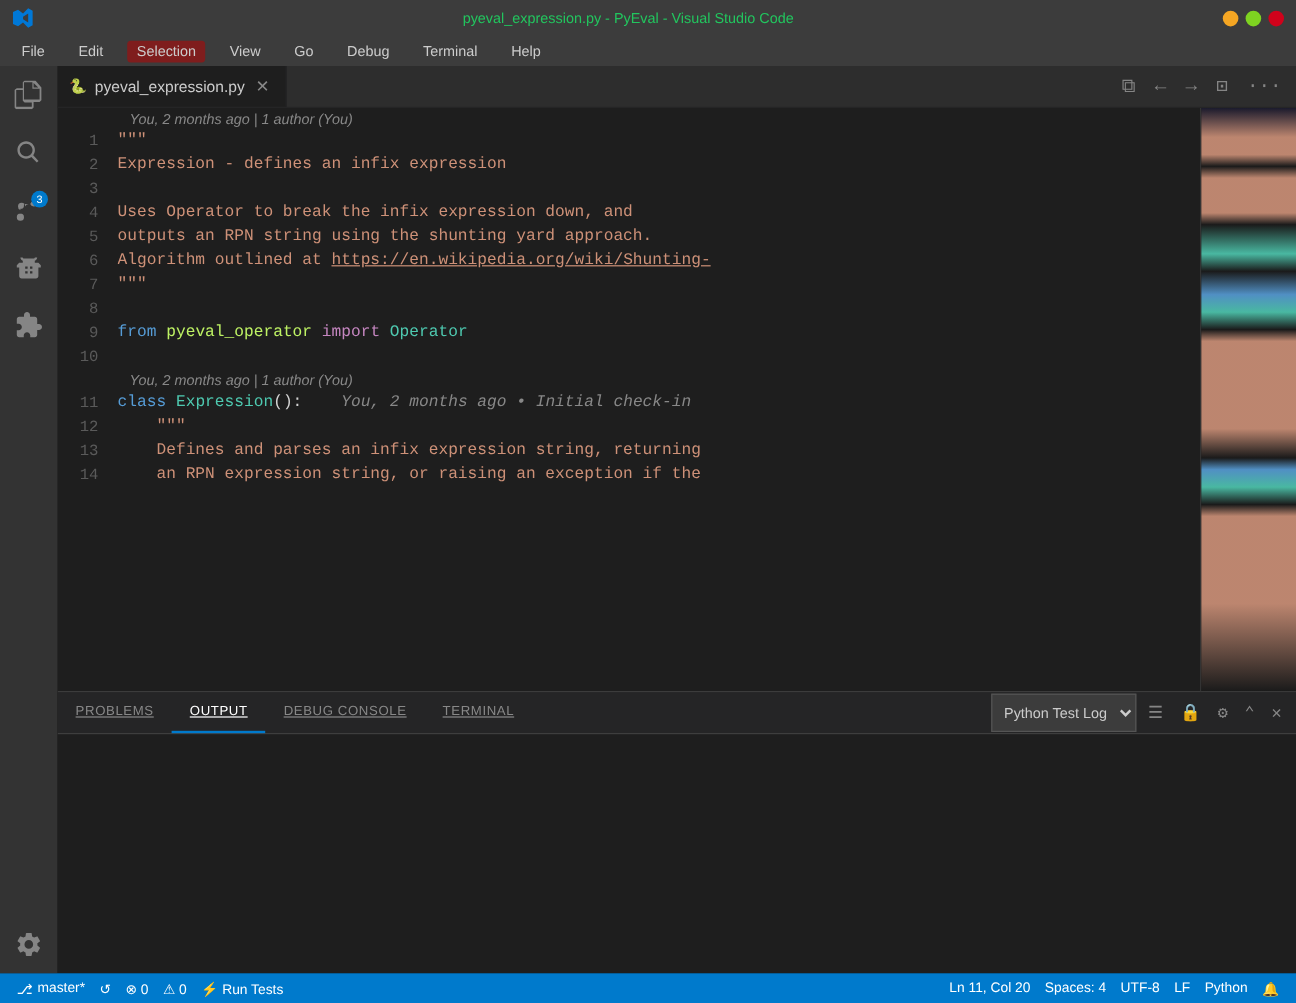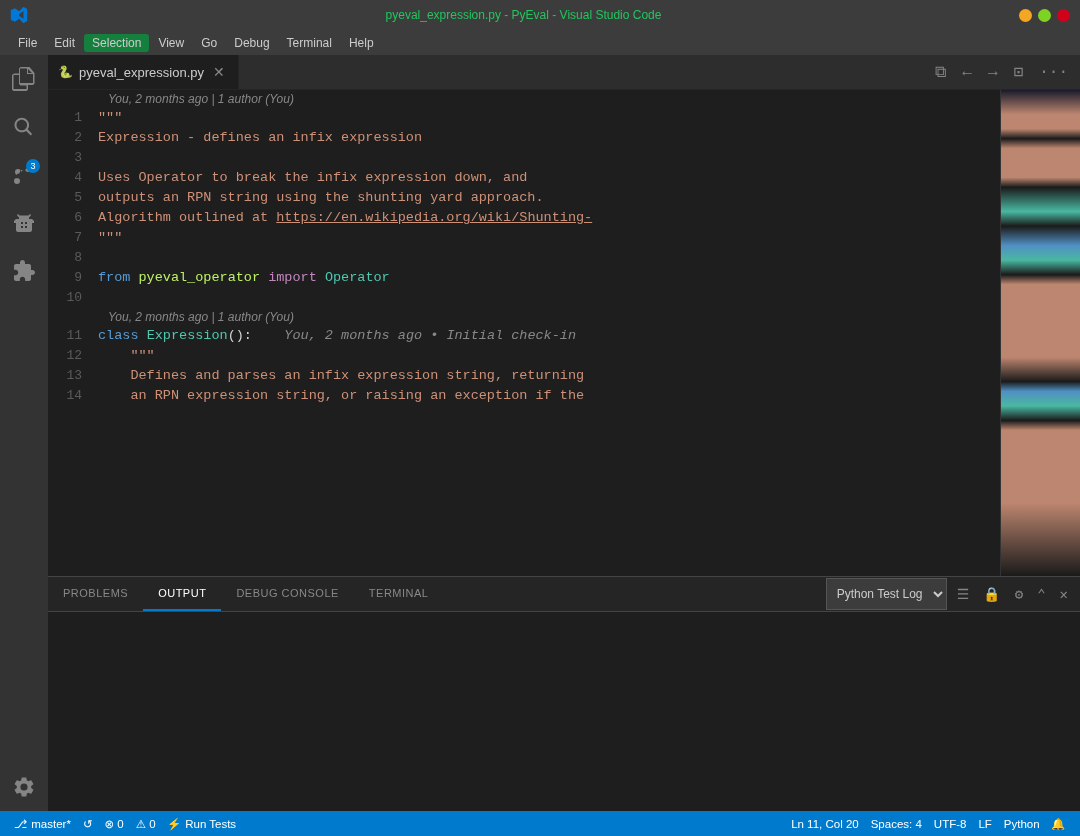--- a/index.html
+++ b/index.html
@@ -57,21 +57,21 @@
       text-align: center;
     }
 
     
     #menu-bar {
       height: 25px;
       background: #3c3c3c;
       display: flex;
       align-items: center;
       padding: 0 10px;
-      gap: 1px;
+      gap: 12px;
     }
     .menu-item {
       color: #cccccc;
       font-size: 12px;
       font-family: -apple-system, sans-serif;
       padding: 2px 8px;
       cursor: pointer;
       border-radius: 3px;
     }
 
@@ -266,20 +266,21 @@
       padding: 0 15px;
       display: flex;
       align-items: center;
       font-size: 11px;
       font-family: -apple-system, sans-serif;
       color: #888888;
       cursor: pointer;
       text-transform: uppercase;
       letter-spacing: 0.5px;
       border-bottom: 2px solid transparent;
+      text-decoration: underline;
     }
     .panel-tab.active {
       color: #ffffff;
       border-bottom: 2px solid #007acc;
     }
 
     #panel-right-controls {
       margin-left: auto;
       display: flex;
       align-items: center;
@@ -367,21 +368,21 @@
   <div id="title-bar-controls">
     <div class="title-bar-btn minimize">─</div>
     <div class="title-bar-btn maximize">□</div>
     <div class="title-bar-btn close">✕</div>
   </div>
 </div>
 
 <div id="menu-bar">
   <span class="menu-item">File</span>
   <span class="menu-item">Edit</span>
-  <span class="menu-item" style="background:#15803d;">Selection</span>
+  <span class="menu-item" style="background:#7f1d1d;">Selection</span>
   <span class="menu-item">View</span>
   <span class="menu-item">Go</span>
   <span class="menu-item">Debug</span>
   <span class="menu-item">Terminal</span>
   <span class="menu-item">Help</span>
 </div>
 
 <div id="main-layout">
 
   <div id="activity-bar">

